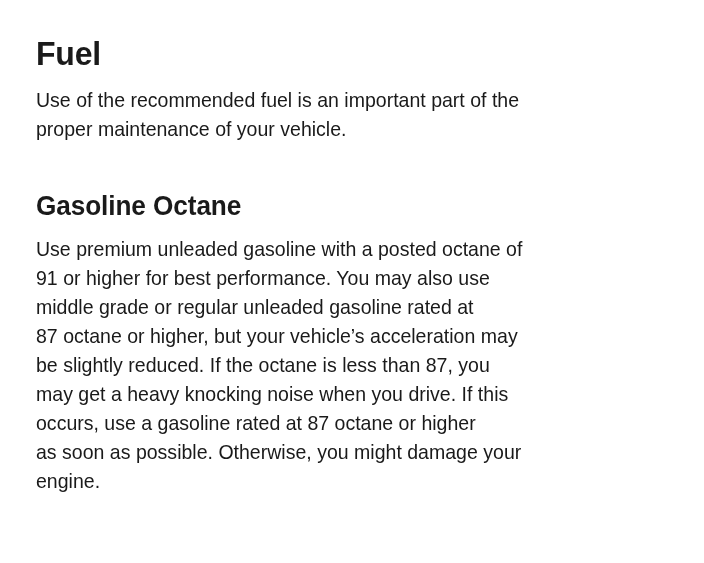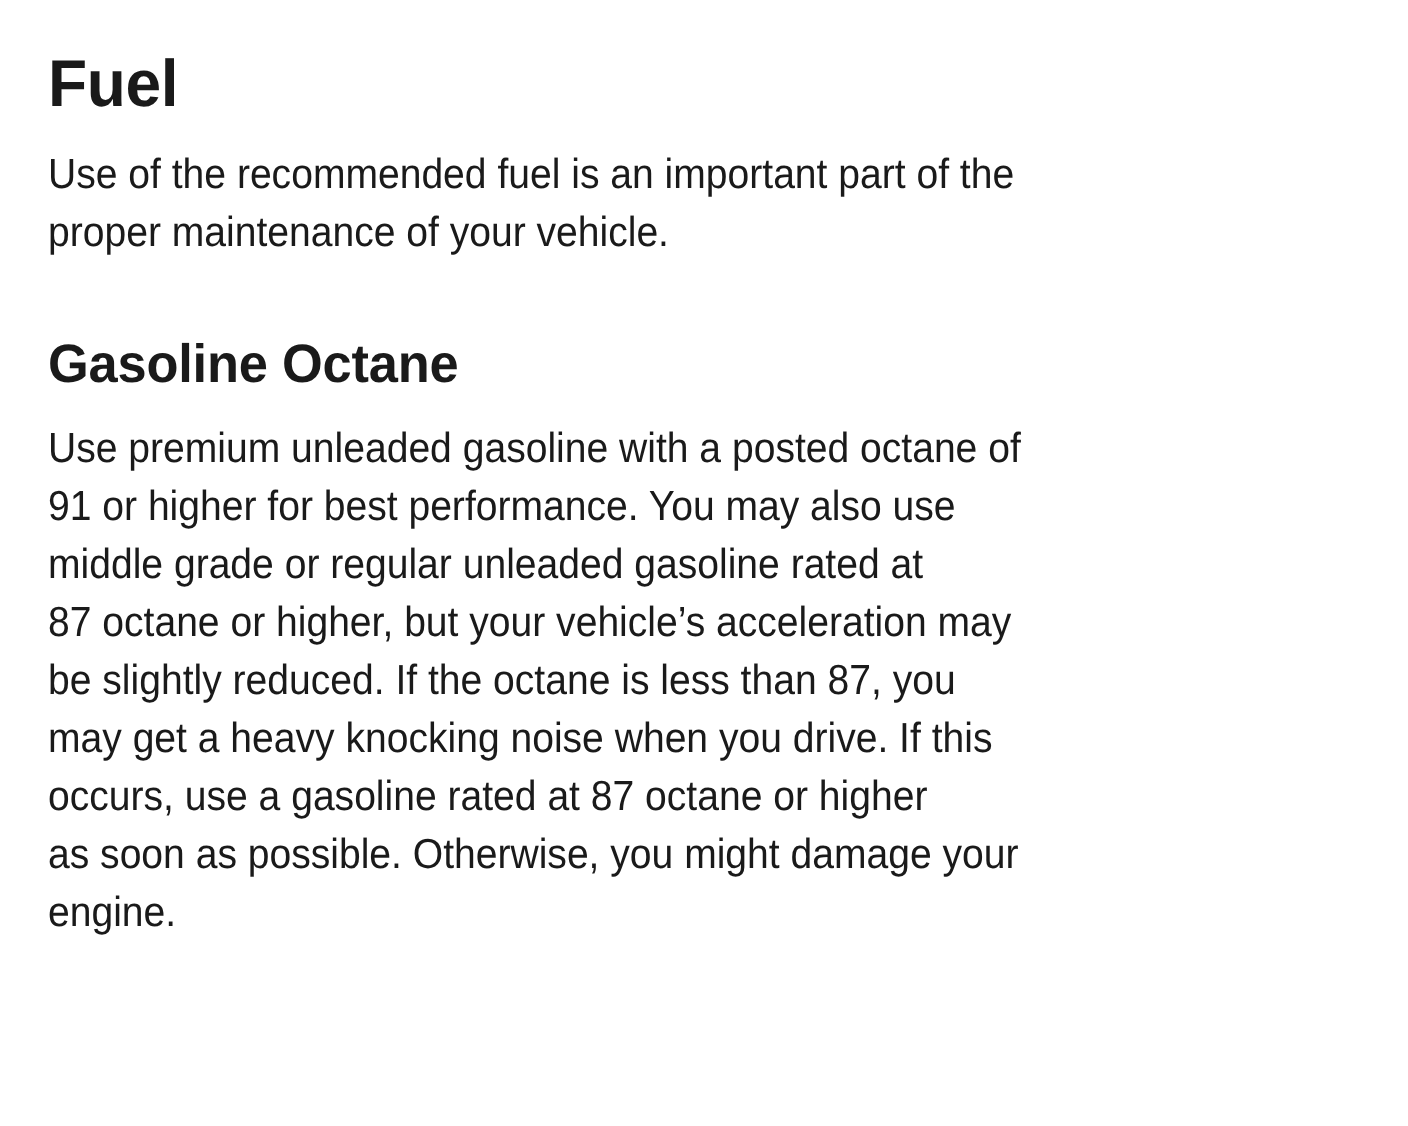--- a/index.html
+++ b/index.html
@@ -18,21 +18,21 @@
 
   .page {
     position: relative;
     width: 704px;
     height: 563px;
     background: #ffffff;
     box-sizing: border-box;
     padding: 0 24px;
   }
 
-  .section { margin: 0; }
+  .section { margin: 12px; }
 
   h1.doc-title {
     font-family: "Liberation Sans", "DejaVu Sans", sans-serif;
     font-weight: bold;
     font-size: 33px;
     line-height: 36px;
     letter-spacing: -0.2px;
     color: #1a1a1a;
     margin: 0;
     padding-top: 24px;

